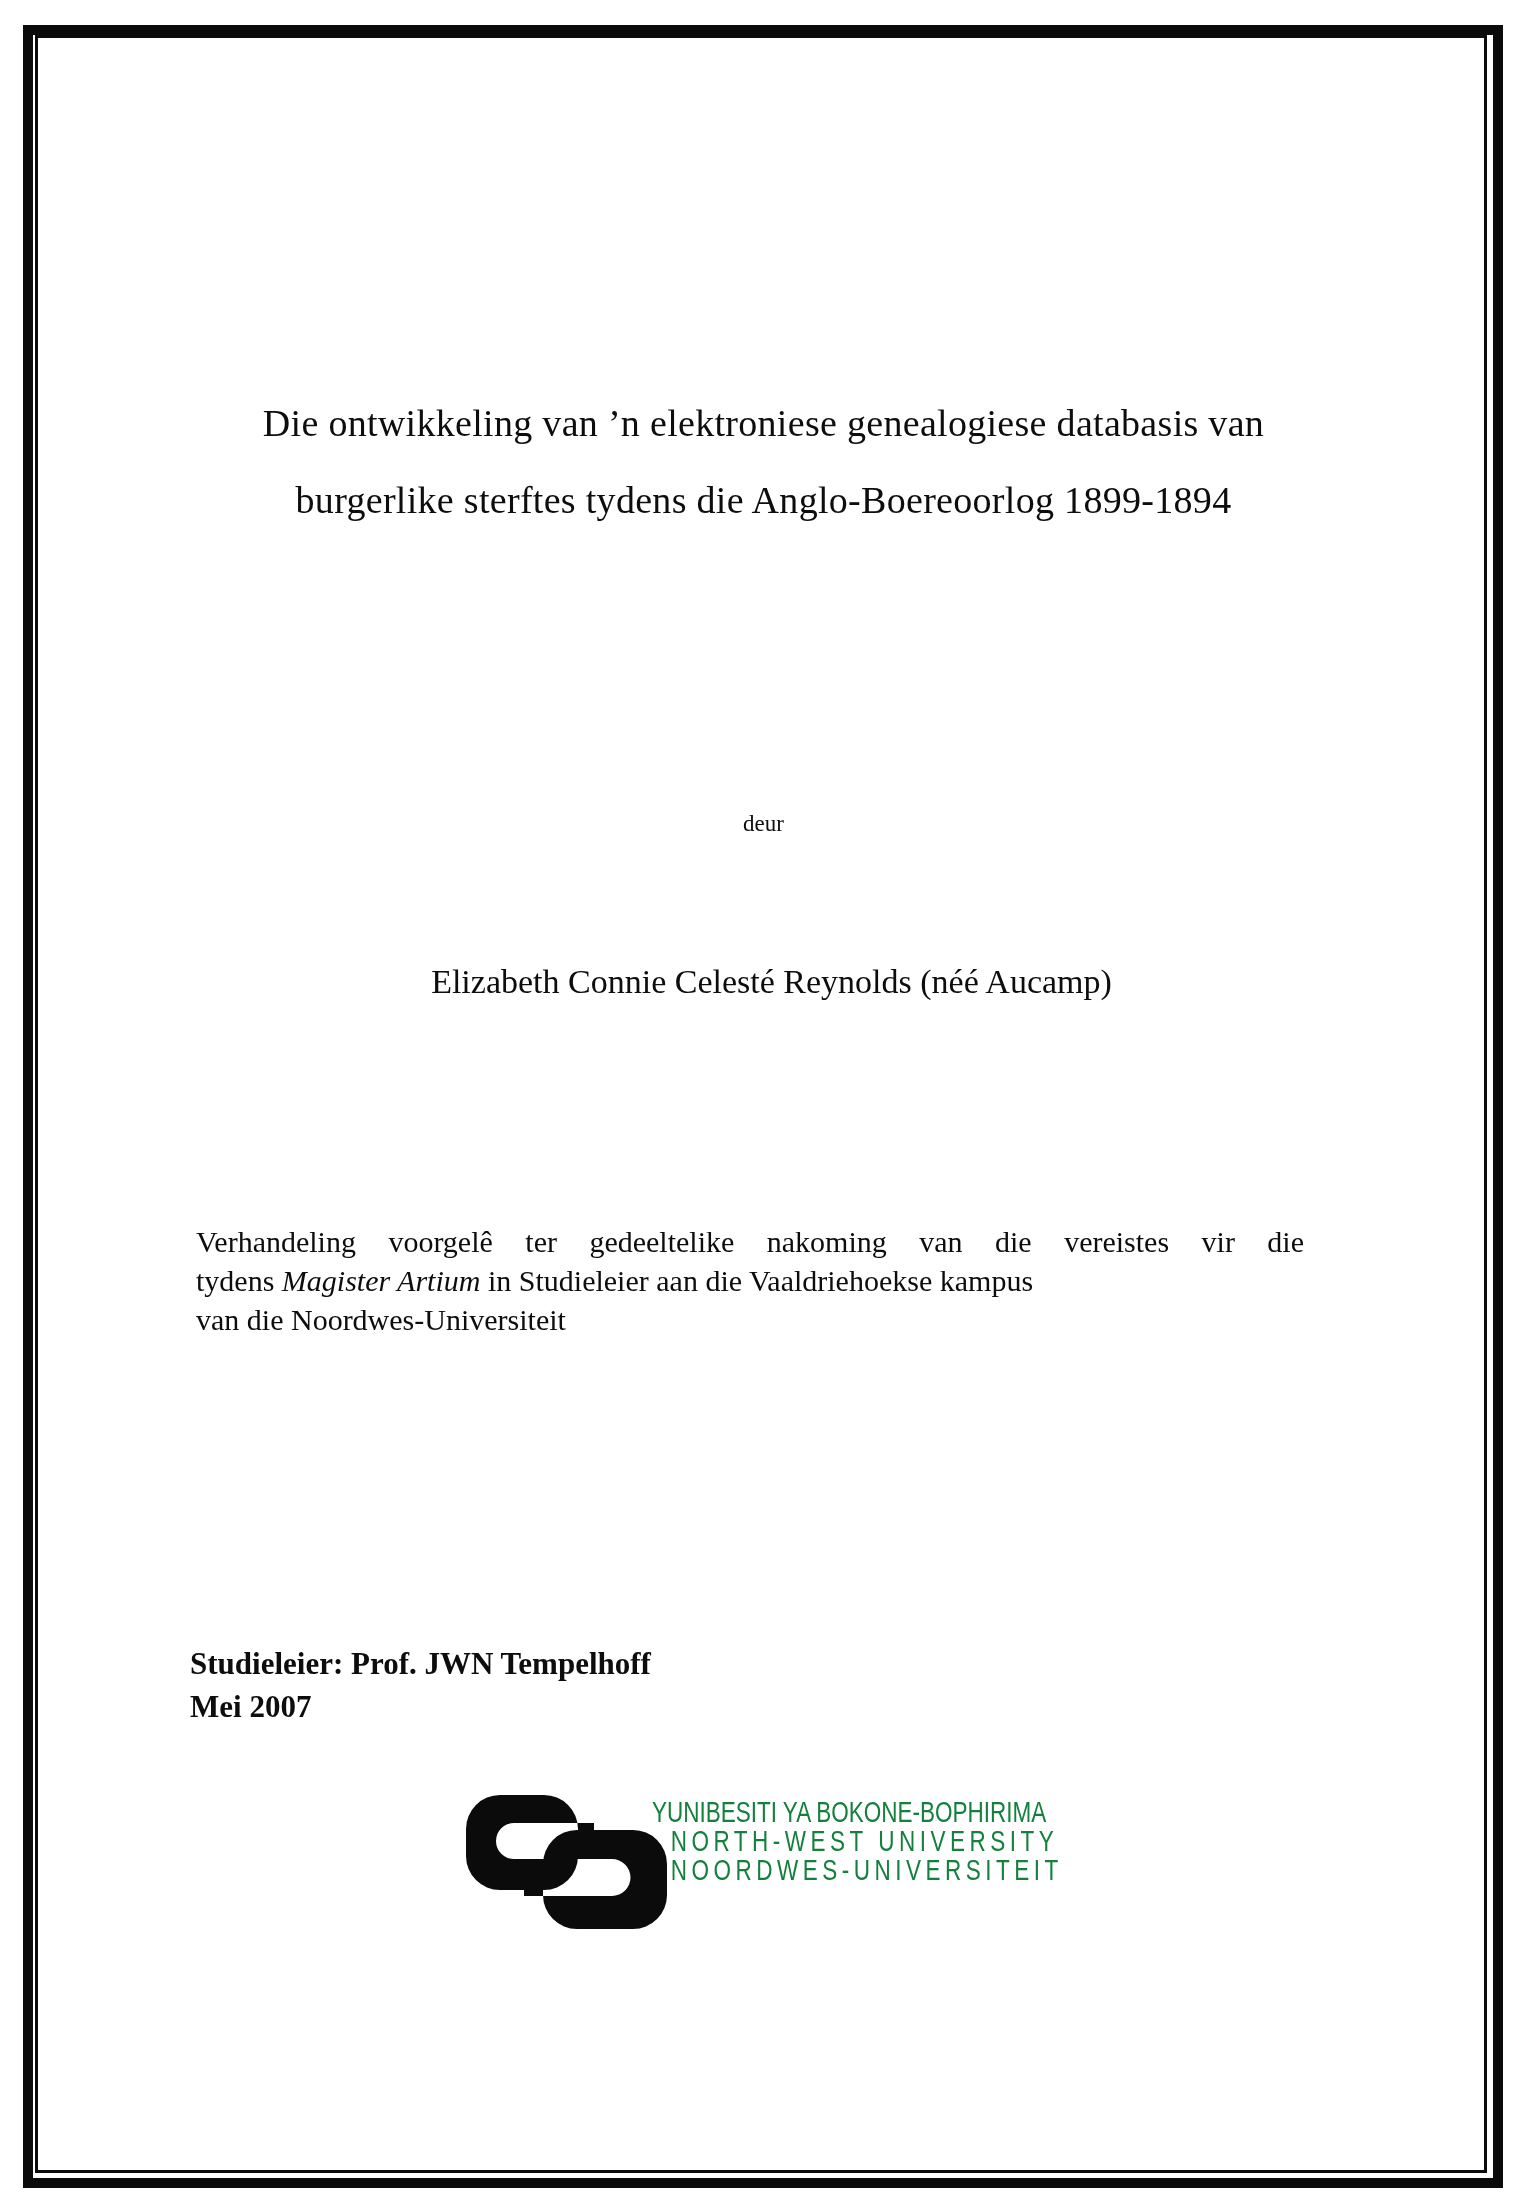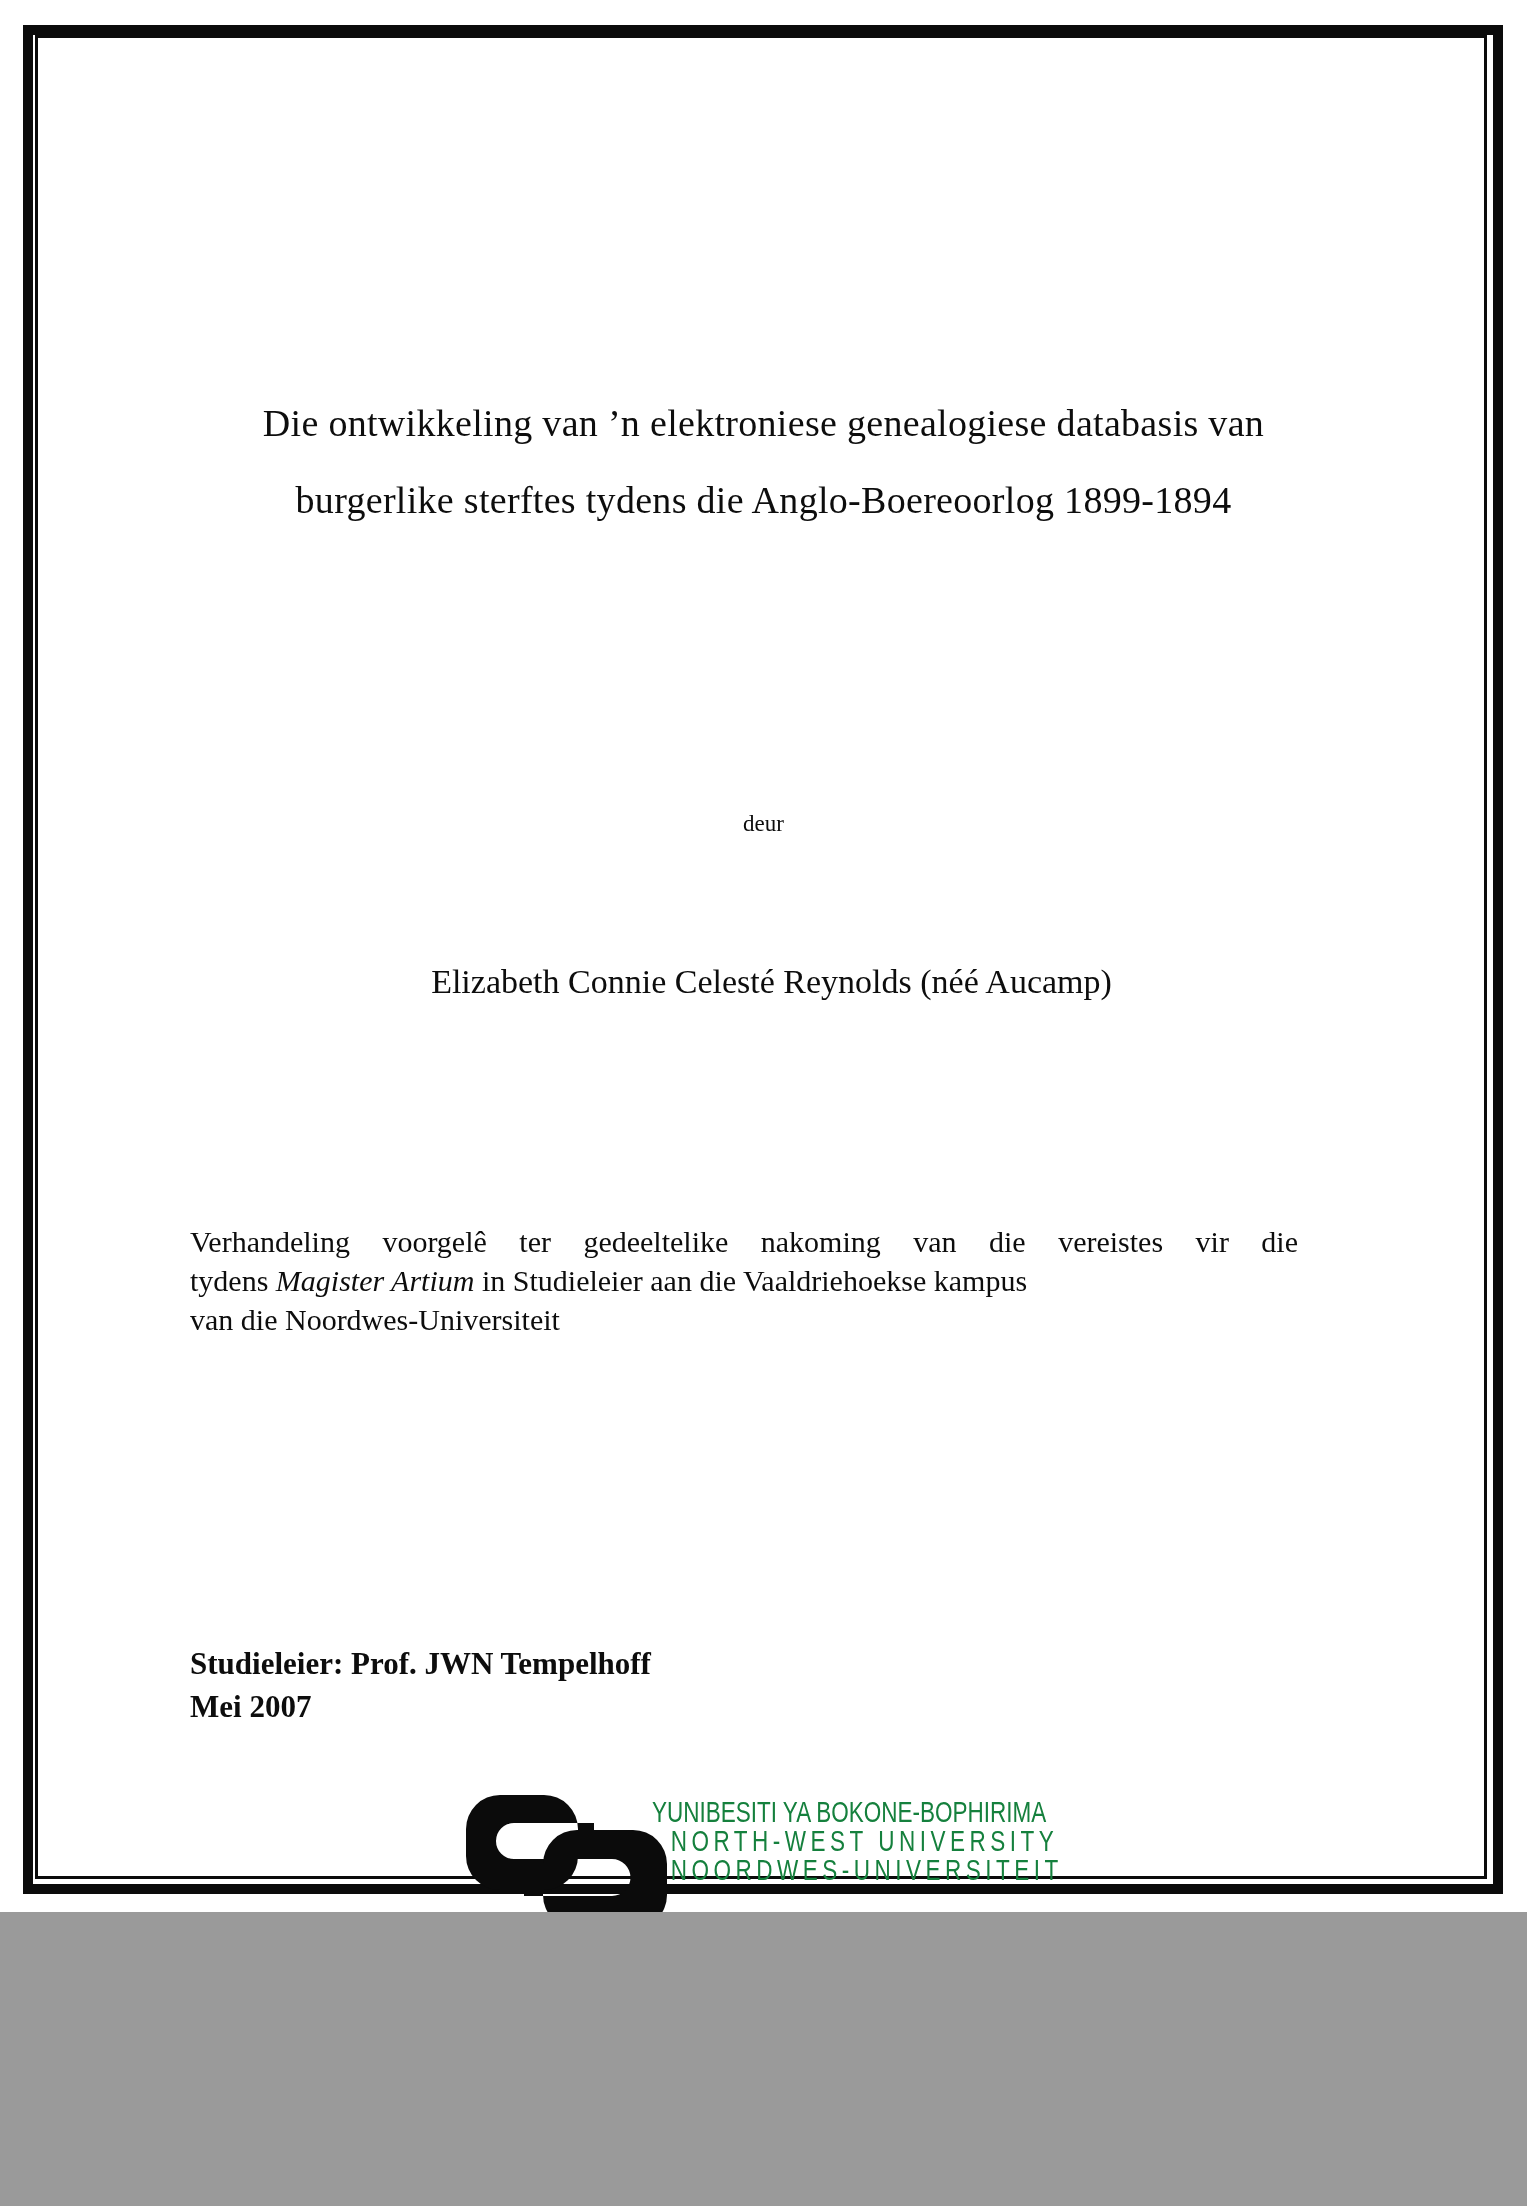--- a/index.html
+++ b/index.html
@@ -3,21 +3,21 @@
 <meta charset="utf-8">
 <style>
   html, body {
     margin: 0;
     padding: 0;
     background: #9a9a9a;
   }
   .page {
     position: relative;
     width: 1527px;
-    height: 1912px;
+    height: 2206px;
     margin: 0 auto;
     background: #ffffff;
     overflow: hidden;
     color: #0d0d0d;
     font-family: "Liberation Serif", serif;
   }
   
   .frame-outer {
     position: absolute;
     left: 23px; top: 25px; right: 24px; bottom: 18px;
@@ -47,21 +47,21 @@
   .author {
     position: absolute;
     left: 0; right: 0; top: 962px;
     text-align: center;
     font-size: 34px;
     line-height: 40px;
     padding-left: 16px;
   }
   .declaration {
     position: absolute;
-    left: 190px; top: 1222px;
+    left: 196px; top: 1222px;
     width: 1108px;
     font-size: 30px;
     line-height: 39px;
   }
   .decl-line1 {
     text-align: justify;
     text-align-last: justify;
     word-spacing: 2px;
   }
   .it { font-style: italic; text-align: right; }

